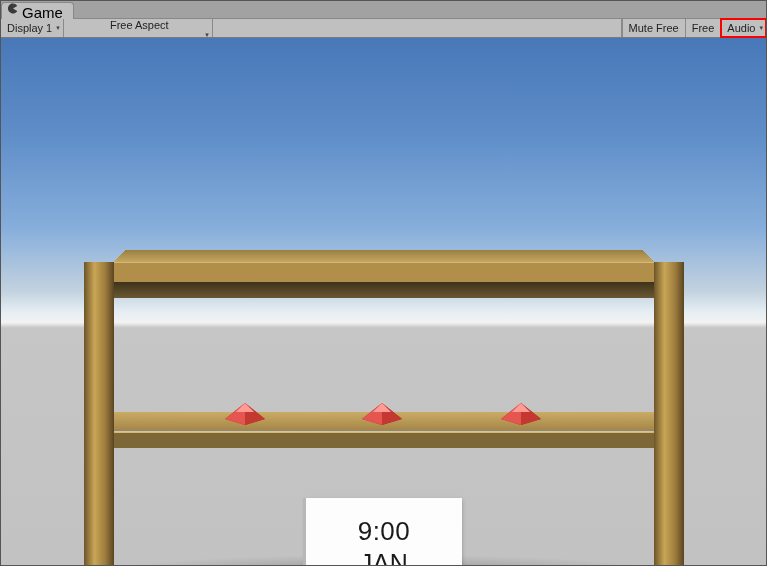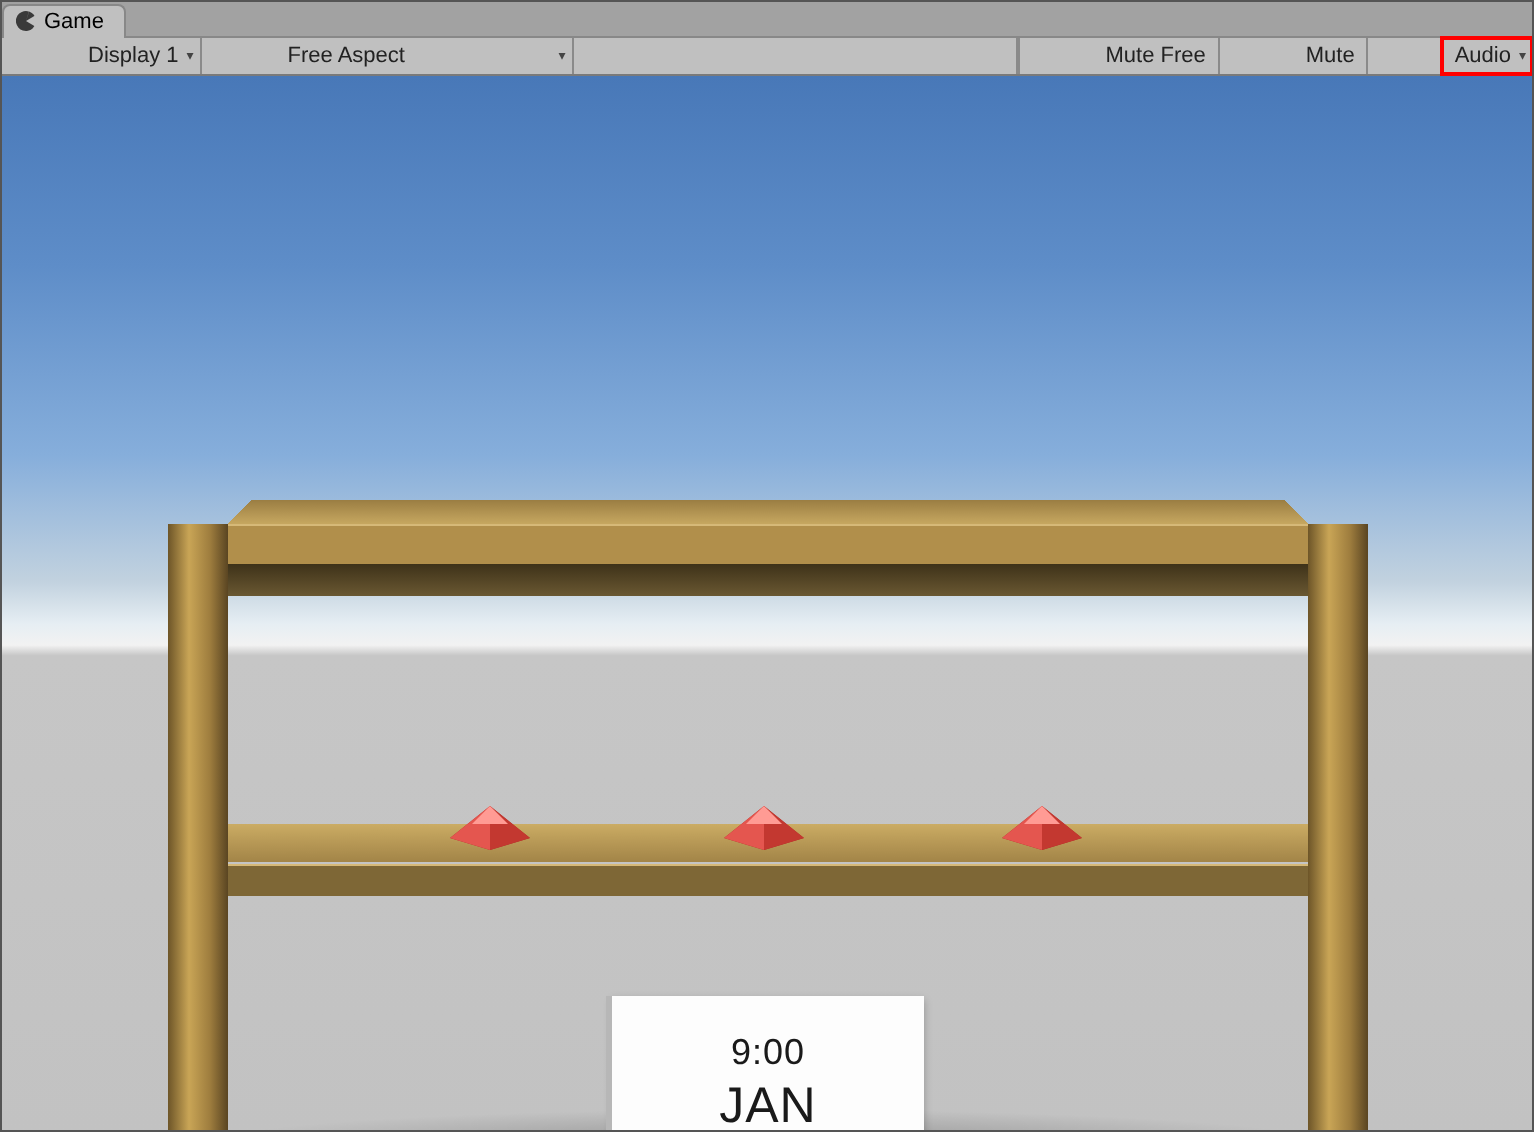--- a/index.html
+++ b/index.html
@@ -13,23 +13,22 @@
     display: flex;
     align-items: flex-end;
   }
   .tab {
     background: #c0c0c0;
     border: 1px solid #888;
     border-bottom: none;
     border-top-left-radius: 4px;
     border-top-right-radius: 4px;
     padding: 1px 10px 1px 6px;
-    font-size: 11px;
-    display: flex;
-    align-items: center;
+    font-size: 15px;
+    display: flex;
     gap: 4px;
     height: 17px;
     position: relative;
     top: 1px;
   }
   .tab-icon {
     width: 10px; height: 10px;
     display: inline-flex; align-items: center; justify-content: center;
     color: #3a3a3a; font-weight: bold; font-size: 11px;
     transform: translateY(-1px);
@@ -46,21 +45,20 @@
     color: #222;
   }
   .tb-sep { width: 1px; height: 100%; background: #8a8a8a; }
   .tb-item {
     height: 100%;
     display: flex;
     align-items: center;
     padding: 0 6px;
     white-space: nowrap;
     background: #c0c0c0;
-    margin-left: 37px;
   }
   .tb-item.dd { padding-right: 3px; }
   .dd-arrow {
     font-size: 7px;
     margin-left: 4px;
     color: #444;
   }
   .tb-scale { flex: 0 0 auto; }
   .scale-track {
     width: 150px;
@@ -194,21 +192,21 @@
     display: flex;
     flex-direction: column;
     align-items: center;
     justify-content: flex-start;
     padding-top: 18px;
     z-index: 5;
     font-size: 21px;
     color: #1a1a1a;
     letter-spacing: 0.5px;
   }
-  .card .time { font-size: 18px; }
+  .card .time { font-size: 26px; }
   .card .month { font-size: 25px; margin-top: 2px; }
 </style>
 </head>
 <body>
 
 <div class="tab-row">
   <div class="tab">
     <span class="tab-icon">
       <svg width="11" height="11" viewBox="0 0 10 10">
           <path d="M5 0 A5 5 0 1 1 4.9 0 L5 5 Z" fill="#3a3a3a" transform="rotate(18 5 5)"></path>
@@ -218,34 +216,34 @@
     <span>Game</span>
   </div>
 </div>
 
 <div class="toolbar">
   <div class="tb-item dd">
     <span>Display 1</span>
     <span class="dd-arrow">▾</span>
   </div>
   <div class="tb-sep"></div>
-  <div class="tb-item dd" style="min-width:148px;">
+  <div class="tb-item dd" style="min-width:148px;flex-direction:column;">
     <span>Free Aspect</span>
     <span class="dd-arrow" style="margin-left:auto">▾</span>
   </div>
   <div class="tb-sep"></div>
   <div class="spacer"></div>
   <div class="tb-sep"></div>
   <div class="tb-sep"></div>
   <div class="tb-item">
     <span>Mute Free</span>
   </div>
   <div class="tb-sep"></div>
   <div class="tb-item">
-    <span>Mute</span>
+    <span>Free</span>
   </div>
   <div class="tb-sep"></div>
   <div class="tb-item dd highlighted">
     <span>Audio</span>
     <span class="dd-arrow">▾</span>
   </div>
 </div>
 
 <div class="viewport">
 

